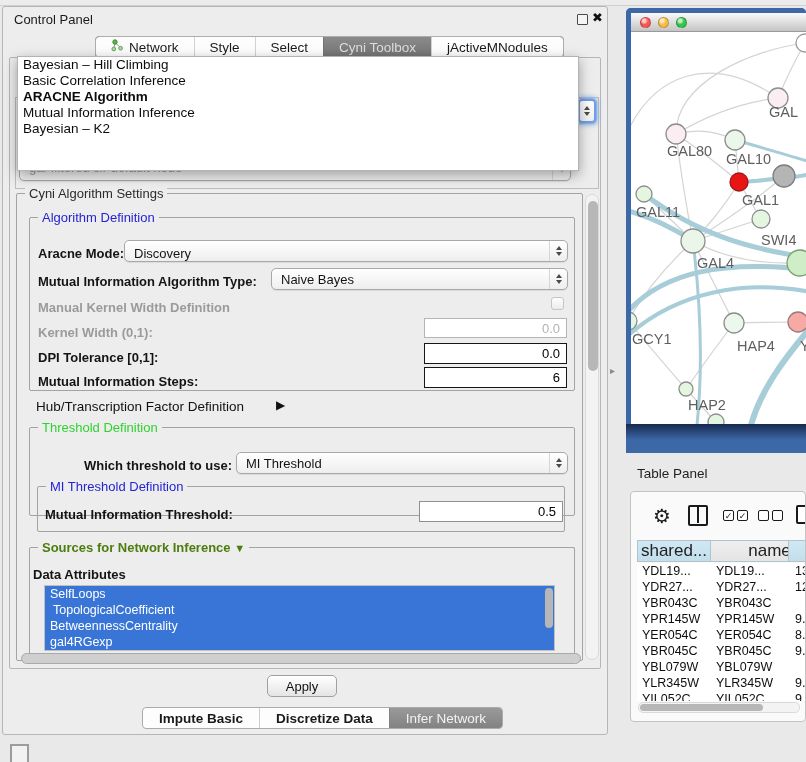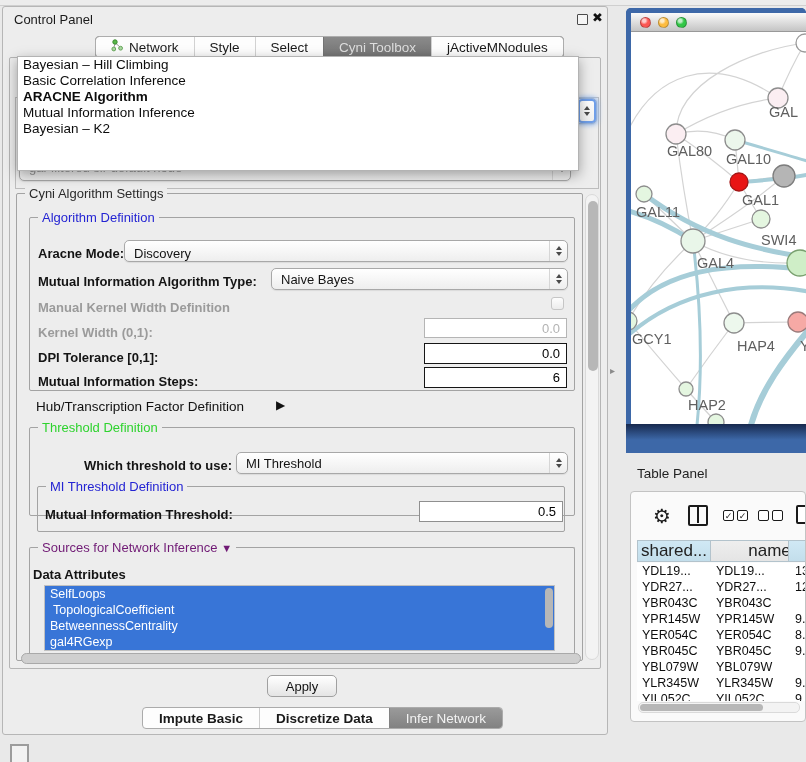--- a/index.html
+++ b/index.html
@@ -211,21 +211,21 @@
 </div>
 <div class="abs gbox" style="left:37px;top:486px;width:528px;height:46px;">
   <span class="glabel blue">MI Threshold Definition</span>
 </div>
 <div class="abs lbl" style="left:45px;top:507px;">Mutual Information Threshold:</div>
 <div class="abs field mid" style="left:419px;top:501px;width:144px;height:21px;">
     <span>0.5</span>
   </div>
 
 <div class="abs gbox" style="left:29px;top:547px;width:546px;height:114px;border-bottom:none;">
-  <span class="glabel" style="color:#701a75;"><span>Sources for Network Inference</span> <span style="font-size:11px;">▼</span></span>
+  <span class="glabel" style="color:#4d7c0f;font-weight:bold;"><span>Sources for Network Inference</span> <span style="font-size:11px;">▼</span></span>
 </div>
 <div class="abs lbl" style="left:33px;top:567px;">Data Attributes</div>
 <div class="abs attr-list" id="attr-list">
     <div class="attr-item" style="background: rgb(56, 117, 215);">SelfLoops</div>
     <div class="attr-item" style="background: rgb(56, 117, 215); padding-left: 8px;">TopologicalCoefficient</div>
     <div class="attr-item" style="background: rgb(56, 117, 215);">BetweennessCentrality</div>
     <div class="attr-item" style="background: rgb(56, 117, 215);">gal4RGexp</div>
   </div>
 <div class="abs thumb" style="left:545px;top:588px;width:8px;height:40px;"></div>
 <div class="abs hpill" style="left:21px;top:653px;width:560px;height:11px;"></div>

